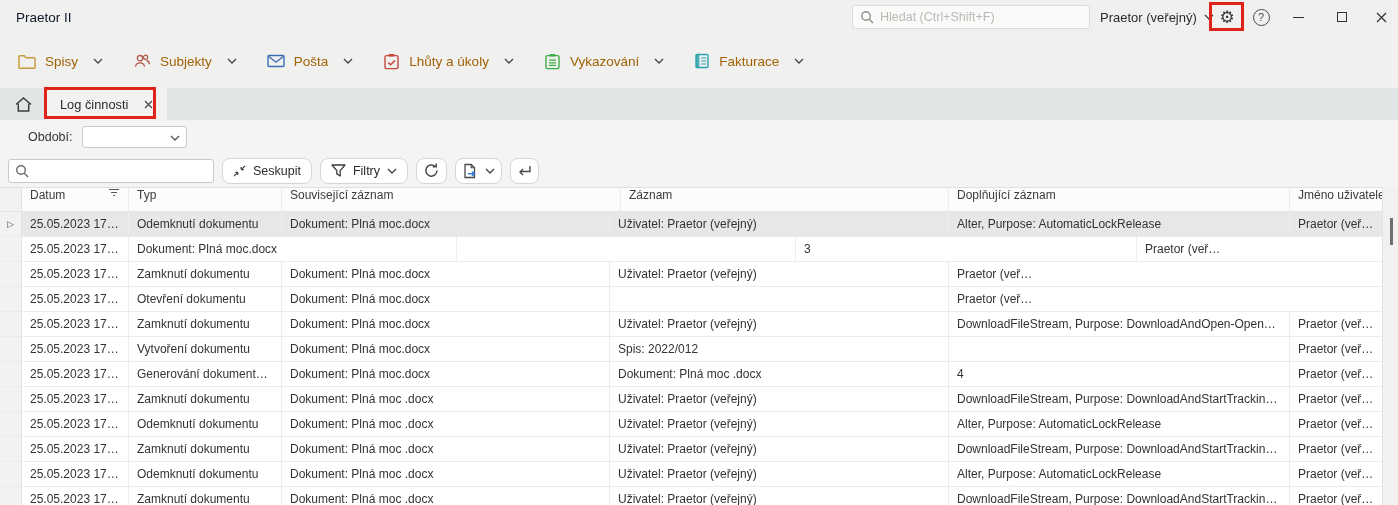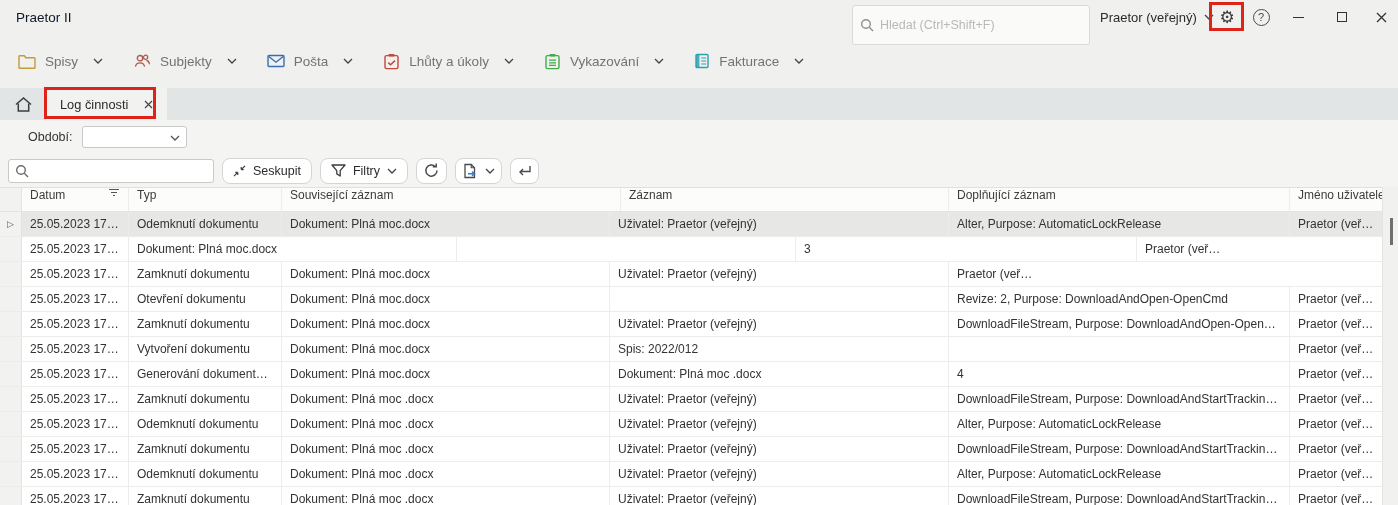--- a/index.html
+++ b/index.html
@@ -3,42 +3,42 @@
 <meta charset="utf-8">
 <style>
   * { box-sizing: border-box; margin: 0; padding: 0; }
   html,body { width: 1398px; height: 505px; }
   body { font-family: "Liberation Sans", "DejaVu Sans", sans-serif; background: #fff; }
   .app { position: relative; width: 1398px; height: 505px; overflow: hidden; background: #fff; }
 
   
   .titlebar { height: 34px; background: #f0f0ee; position: relative; display: flex; align-items: center; }
   .app-title { margin-left: 16px; font-size: 13.5px; color: #0f172a; }
-  .tb-search { position: absolute; left: 852px; top: 5px; width: 238px; height: 40px;
+  .tb-search { position: absolute; left: 852px; top: 5px; width: 238px; height: 24px;
     background: #fafaf8; border: 1px solid #dadad8; border-radius: 3px;
     display: flex; align-items: center; padding: 0 7px; gap: 6px; }
   .tb-search input { border: none; outline: none; background: transparent; flex: 1;
     font-family: inherit; font-size: 12.5px; color: #444; }
   .tb-search input::placeholder { color: #b9b9b7; }
   .user-menu { position: absolute; left: 1100px; top: 0; height: 34px; display: flex; align-items: center;
     gap: 7px; font-size: 13px; color: #2b2b2b; cursor: default; }
   .icon-btn { position: absolute; top: 0; height: 34px; display: flex; align-items: center; justify-content: center; }
   .gear { left: 1213px; width: 28px; font-size: 17px; color: #3a3a3a; }
   .help { left: 1247px; width: 28px; }
   .help-circle { width: 17px; height: 17px; border: 1.4px solid #4a4a4a; border-radius: 50%;
     display: flex; align-items: center; justify-content: center; font-size: 11px; color: #4a4a4a; }
   .win-min { left: 1283px; width: 30px; }
   .win-min i { display: block; width: 11px; border-top: 1.3px solid #333; }
   .win-max { left: 1327px; width: 30px; }
   .win-max i { display: block; width: 10px; height: 10px; border: 1.3px solid #333; }
   .win-close { left: 1366px; width: 30px; }
 
   
   .menubar { height: 54px; background: #f0f0ee; display: flex; align-items: center; padding-left: 18px; }
-  .menu-item { display: flex; align-items: center; gap: 9px; margin-right: 30px; font-size: 13.5px; color: #737373; cursor: default; }
+  .menu-item { display: flex; align-items: center; gap: 9px; margin-right: 30px; font-size: 13.5px; color: #a16207; cursor: default; }
   .menu-item .chev { margin-left: 6px; }
 
   
   .tabstrip { height: 32px; background: #e1e5e6; display: flex; align-items: stretch; }
   .home { width: 46px; display: flex; align-items: center; justify-content: center; }
   .tab-active { background: #f2f2f0; display: flex; align-items: center; gap: 16px; padding: 0 14px;
     font-size: 12.8px; color: #2b2b2b; }
 
   
   .content { background: #f4f4f3; }
@@ -350,21 +350,20 @@
             <div class="cell col2">Dokument: Plná moc.docx</div>
             <div class="cell col3">Uživatel: Praetor (veřejný)</div>
             <div class="cell col5">Praetor (veřejný)</div>
           </div>
           <div class="trow">
             <div class="cell gutter"></div>
             <div class="cell col0">25.05.2023 17:10</div>
             <div class="cell col1">Otevření dokumentu</div>
             <div class="cell col2">Dokument: Plná moc.docx</div>
             <div class="cell col3"></div>
-            <div class="cell col4">Revize: 2, Purpose: DownloadAndOpen-OpenCmd</div>
             <div class="cell col5">Praetor (veřejný)</div>
           </div>
           <div class="trow">
             <div class="cell gutter"></div>
             <div class="cell col0">25.05.2023 17:10</div>
             <div class="cell col1">Zamknutí dokumentu</div>
             <div class="cell col2">Dokument: Plná moc.docx</div>
             <div class="cell col3">Uživatel: Praetor (veřejný)</div>
             <div class="cell col4">DownloadFileStream, Purpose: DownloadAndOpen-OpenCmd</div>
             <div class="cell col5">Praetor (veřejný)</div>

